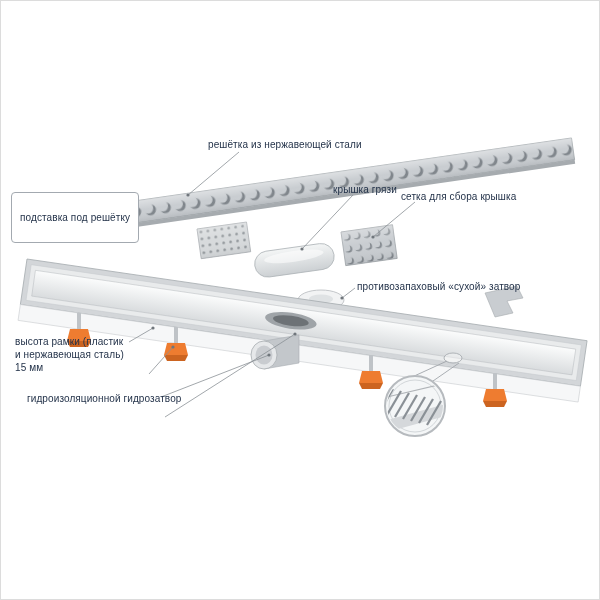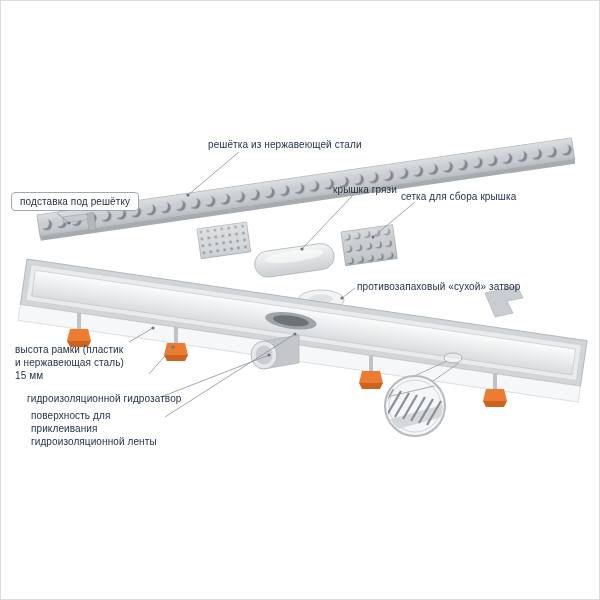--- a/index.html
+++ b/index.html
@@ -7,21 +7,21 @@
     position:relative;width:598px;height:598px;background:#ffffff;
     border:1px solid #dcdcdc;overflow:hidden;
     font-family:"Liberation Sans", sans-serif;
   }
   svg{position:absolute;left:0;top:0;}
   .lbl{
     position:absolute;font-size:10px;line-height:1.3;color:#24334a;
     letter-spacing:0.1px;
   }
   .boxed{
-    border:1px solid #a3a9b0;border-radius:4px;padding:2px 8px;
+    border:1px solid #a3a9b0;border-radius:4px;padding:18px 8px;
     background:#ffffff;white-space:nowrap;
   }
 </style>
 </head>
 <body>
 
 <div class="stage">
 
 <svg width="598" height="598" viewBox="0 0 598 598">
   <defs>
@@ -171,17 +171,16 @@
     <circle cx="268" cy="354" r="1.6"></circle>
     <circle cx="294" cy="333" r="1.6"></circle>
   </g>
 </svg>
 
   <div class="lbl" style="left:207px;top:137px">решётка из нержавеющей стали</div>
   <div class="lbl" style="left:332px;top:182px">крышка грязи</div>
   <div class="lbl" style="left:400px;top:189px">сетка для сбора крышка</div>
   <div class="lbl boxed" style="left:10px;top:191px">подставка под решётку</div>
   <div class="lbl" style="left:356px;top:279px">противозапаховый «сухой» затвор</div>
-  <div class="lbl" style="left:14px;top:342px;width:110px">высота рамки (пластик и нержавеющая сталь) 15 мм</div>
+  <div class="lbl" style="left:14px;top:334px;width:110px">высота рамки (пластик и нержавеющая сталь) 15 мм</div>
   <div class="lbl" style="left:26px;top:391px">гидроизоляционной гидрозатвор</div>
-  <div class="lbl" style="left:30px;top:408px;width:132px">поверхность для приклеивания гидроизоляционной ленты</div>
 
 </div>
 
 </body></html>

